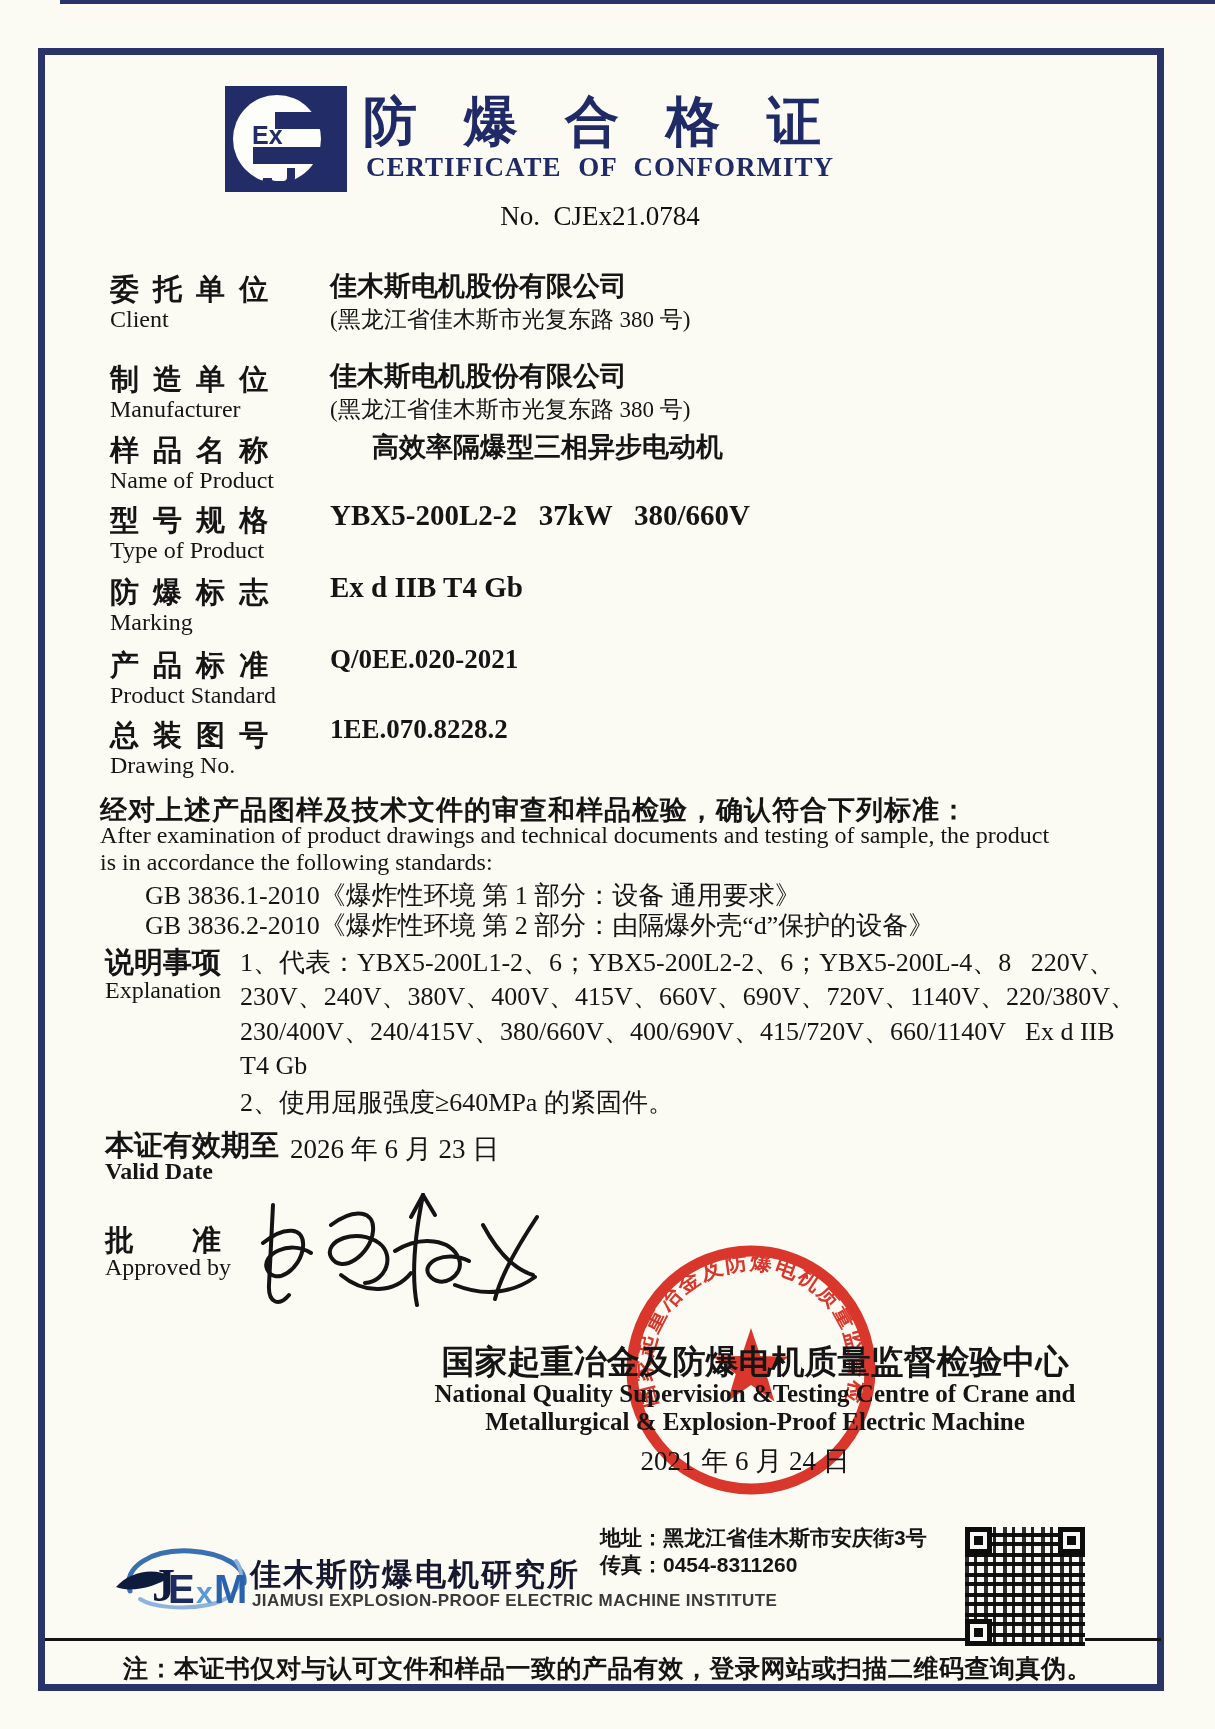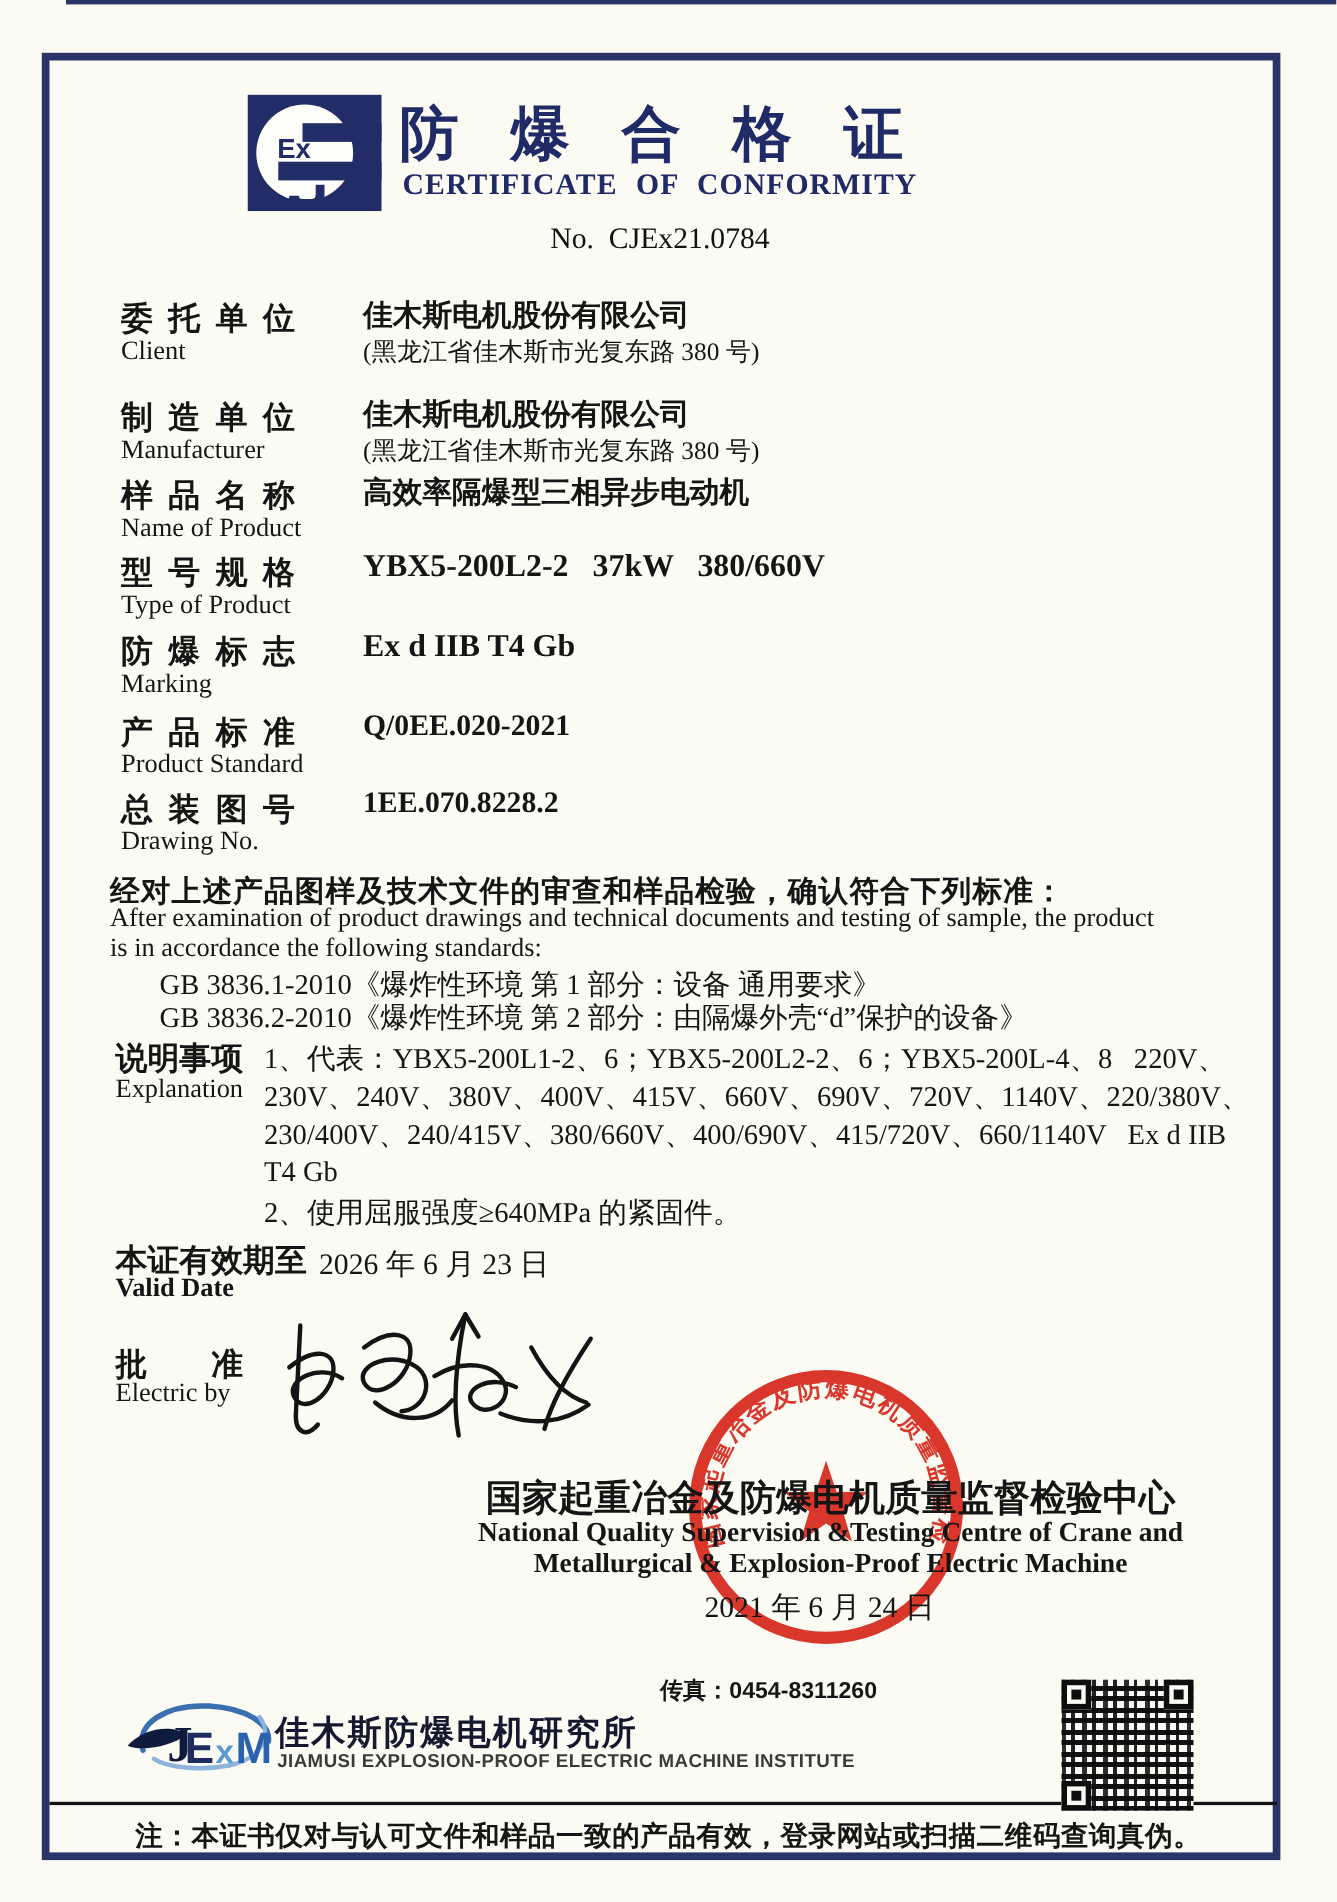--- a/index.html
+++ b/index.html
@@ -1,19 +1,19 @@
 <!DOCTYPE html>
 <html><head>
 <meta charset="utf-8">
 <style>
   html,body{margin:0;padding:0;}
   body{width:1215px;height:1729px;background:#fbfaf3;position:relative;overflow:hidden;
        font-family:"Liberation Sans",sans-serif;color:#151515;}
   .abs{position:absolute;}
-  .sans{font-family:"Liberation Sans",sans-serif;}
+  .sans{font-family:"Liberation Sans",sans-serif;margin-left:42px;}
   .serif{font-family:"Liberation Serif",serif;}
   .page-edge{left:60px;top:0;width:1155px;height:4px;background:#2a3468;}
   .frame{left:38px;top:48px;width:1126px;height:1643px;border:7px solid #2a3468;box-sizing:border-box;}
   .title-zh{left:340px;top:86px;width:520px;text-align:center;font-size:54px;font-weight:bold;
             letter-spacing:16px;color:#1f2a66;white-space:nowrap;}
   .title-en{left:340px;top:152px;width:520px;text-align:center;font-size:27px;font-weight:bold;
             letter-spacing:1px;word-spacing:9px;color:#1f2a66;font-family:"Liberation Serif",serif;}
   .cert-no{left:340px;top:201px;width:520px;text-align:center;font-size:27px;
            font-family:"Liberation Serif",serif;color:#111;white-space:pre;}
   .zh-label{left:110px;font-size:29px;font-weight:bold;letter-spacing:3px;white-space:pre;}
@@ -108,21 +108,21 @@
 <div class="abs expl-line" style="top:979px;">230V、240V、380V、400V、415V、660V、690V、720V、1140V、220/380V、</div>
 <div class="abs expl-line" style="top:1014px;">230/400V、240/415V、380/660V、400/690V、415/720V、660/1140V   Ex d IIB</div>
 <div class="abs expl-line" style="top:1051px;">T4 Gb</div>
 <div class="abs expl-line" style="top:1085px;">2、使用屈服强度≥640MPa 的紧固件。</div>
 
 <div class="abs zh-label" style="top:1126px;left:105px;letter-spacing:0;">本证有效期至</div>
 <div class="abs en-label" style="top:1158px;left:105px;font-weight:bold;">Valid Date</div>
 <div class="abs serif" style="top:1131px;left:290px;font-size:27px;">2026 年 6 月 23 日</div>
 
 <div class="abs zh-label" style="top:1221px;left:105px;letter-spacing:0;">批　　准</div>
-<div class="abs en-label" style="top:1254px;left:105px;">Electric by</div>
+<div class="abs en-label" style="top:1254px;left:105px;">Approved by</div>
 
 <svg class="abs sig-svg" width="320" height="165" viewBox="0 0 320 165">
   <g fill="none" stroke="#141414" stroke-width="4" stroke-linecap="round">
     <path d="M28 40 L24 120 C23 138 34 142 44 130"></path>
     <path d="M18 78 C40 60 60 62 58 82 C56 104 30 122 22 104 C16 90 44 74 66 88"></path>
     <path d="M86 60 C110 42 130 46 128 66 C126 90 96 110 86 92 C78 76 112 62 134 78 C150 90 142 116 120 118"></path>
     <path d="M96 110 C120 130 150 128 166 108"></path>
     <path d="M178 30 C170 70 166 110 172 140"></path>
     <path d="M178 30 L166 52"></path>
     <path d="M178 30 L190 50"></path>
@@ -156,20 +156,21 @@
   <text x="40" y="58" font-family="Liberation Serif, serif" font-weight="bold" font-size="46" fill="#0f1b3d">J</text>
   <text x="56" y="60" font-family="Liberation Sans, sans-serif" font-weight="bold" font-size="40" fill="#1d2b5e">E</text>
   <text x="84" y="60" font-family="Liberation Sans, sans-serif" font-weight="bold" font-size="30" fill="#5b9bd5">x</text>
   <text x="102" y="60" font-family="Liberation Sans, sans-serif" font-weight="bold" font-size="40" fill="#2a62ae">M</text>
 </svg>
 
 <div class="abs inst-zh">佳木斯防爆电机研究所</div>
 <div class="abs inst-en">JIAMUSI EXPLOSION-PROOF ELECTRIC MACHINE INSTITUTE</div>
 
 <div class="abs" style="left:600px;top:1524px;line-height:27px;">
+  <div class="contact-row"><span>地址：</span><span>黑龙江省佳木斯市安庆街3号</span></div>
   <div class="contact-row"><span>传真：</span><span>0454-8311260</span></div>
 </div>
 
 <div class="abs qr">
   <div class="finder" style="left:0;top:0;"></div>
   <div class="finder" style="right:0;top:0;"></div>
   <div class="finder" style="left:0;bottom:0;"></div>
 </div>
 
 <div class="abs rule"></div>

